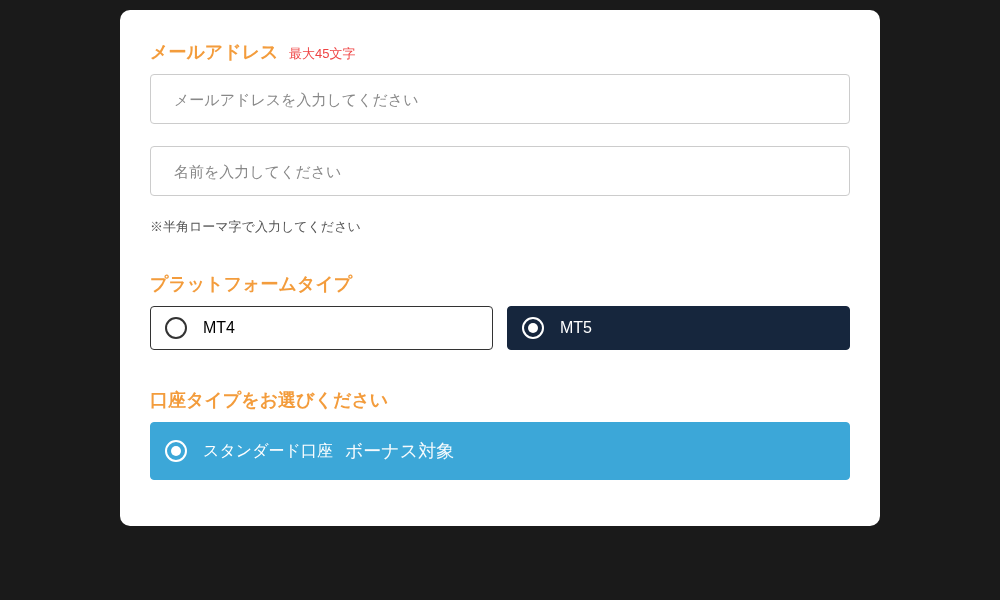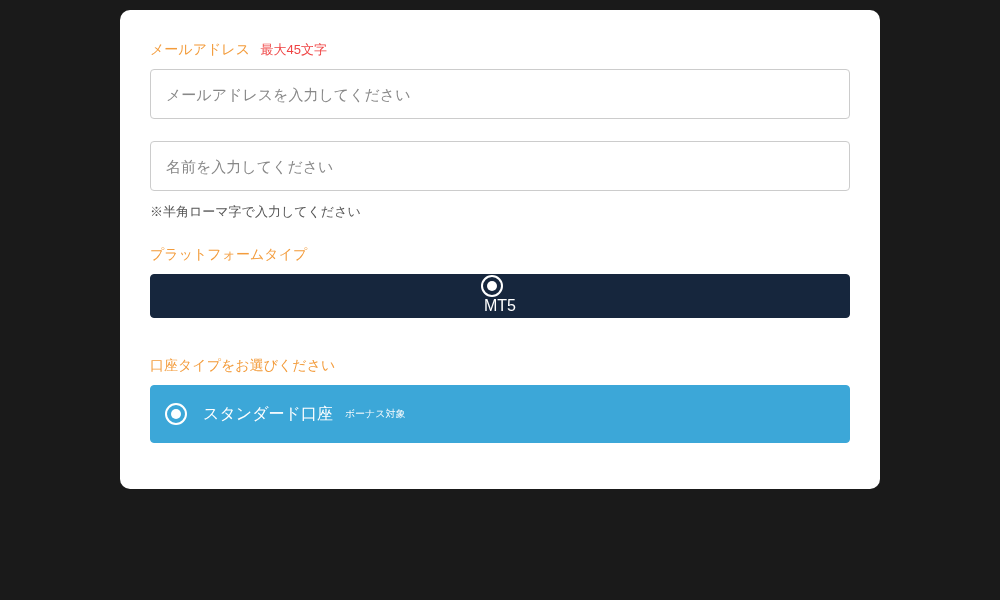--- a/index.html
+++ b/index.html
@@ -21,74 +21,73 @@
       padding: 30px;
     }
     .field-group {
       margin-bottom: 22px;
     }
     .label-row {
       margin-bottom: 10px;
     }
     .label {
       color: #f39c3c;
-      font-size: 14px;
-      font-weight: 400;
+      font-size: 18px;
+      font-weight: 700;
     }
     .hint {
       color: #ef4444;
       font-size: 13px;
       font-weight: 500;
       margin-left: 6px;
     }
     input[type="text"] {
       width: 100%;
       height: 50px;
       border: 1px solid #ccc;
       border-radius: 4px;
-      padding: 0 15px;
+      padding: 0 23px;
       font-size: 15px;
       color: #333;
     }
     input[type="text"]::placeholder {
       color: #888;
     }
     .name-row {
       display: flex;
       gap: 34px;
       border-radius: 12px;
     }
     .name-row input {
       flex: 1;
     }
     .helper {
       font-size: 13px;
       color: #555;
-      margin-top: 12px;
+      margin-top: 22px;
     }
     .radio-row {
       display: flex;
       gap: 14px;
     }
     .radio-option {
       flex: 1;
       height: 44px;
       border: 1px solid #333;
       border-radius: 4px;
       display: flex;
       align-items: center;
       padding: 0 14px;
       cursor: pointer;
       background: #fff;
     }
     .radio-option.selected-dark {
       background: #16263d;
       border-color: #16263d;
       color: #fff;
-      flex-direction: column;
     }
     .radio-option.selected-blue {
       background: #3ca7d8;
       border-color: #3ca7d8;
       color: #fff;
       height: 58px;
     }
     .radio-circle {
       width: 22px;
       height: 22px;
@@ -112,21 +111,21 @@
     }
     .radio-option.selected-dark .radio-inner,
     .radio-option.selected-blue .radio-inner {
       display: block;
     }
     .radio-label {
       font-size: 16px;
       font-weight: 500;
     }
     .radio-sub {
-      font-size: 10px;
+      font-size: 18px;
       margin-left: 12px;
       opacity: 0.95;
     }
     .account-row {
       display: flex;
       gap: 14px;
     }
     .account-option {
       flex: 1;
     }
@@ -147,25 +146,29 @@
   <div class="field-group">
   </div>
 
   <div class="field-group">
     <div class="name-row">
       <input type="text" placeholder="名前を入力してください" style="">
     </div>
     <div class="helper">※半角ローマ字で入力してください</div>
   </div>
 
-  <div class="field-group" style="margin-top:24px;">
+  <div class="field-group" style="margin-top:36px;">
     <div class="label-row">
       <span class="label">プラットフォームタイプ</span>
     </div>
     <div class="radio-row">
+      <div class="radio-option">
+        <span class="radio-circle"></span>
+        <span class="radio-label">MT4</span>
+      </div>
       <div class="radio-option selected-dark">
         <span class="radio-circle">
             <span class="radio-inner"></span>
           </span>
         <span class="radio-label">MT5</span>
       </div>
     </div>
   </div>
 
   <div class="field-group" style="margin-top:38px; margin-bottom:16px;">

